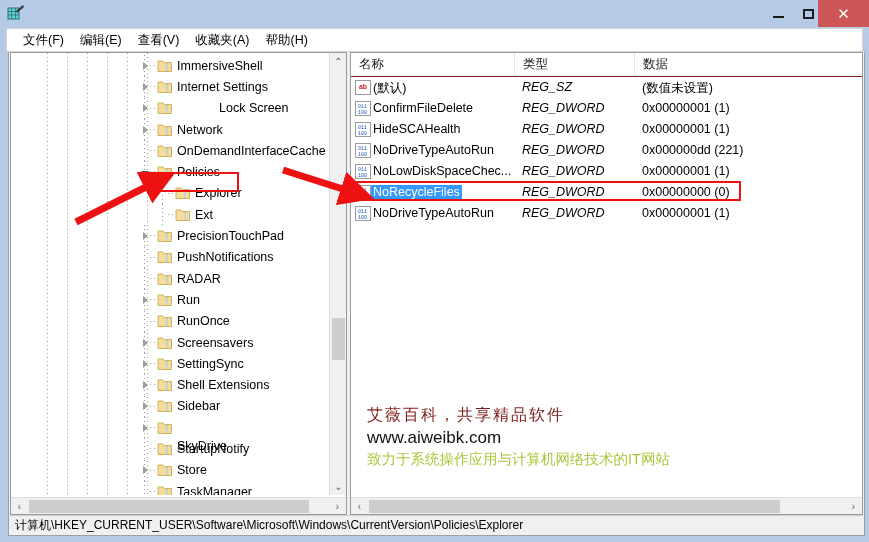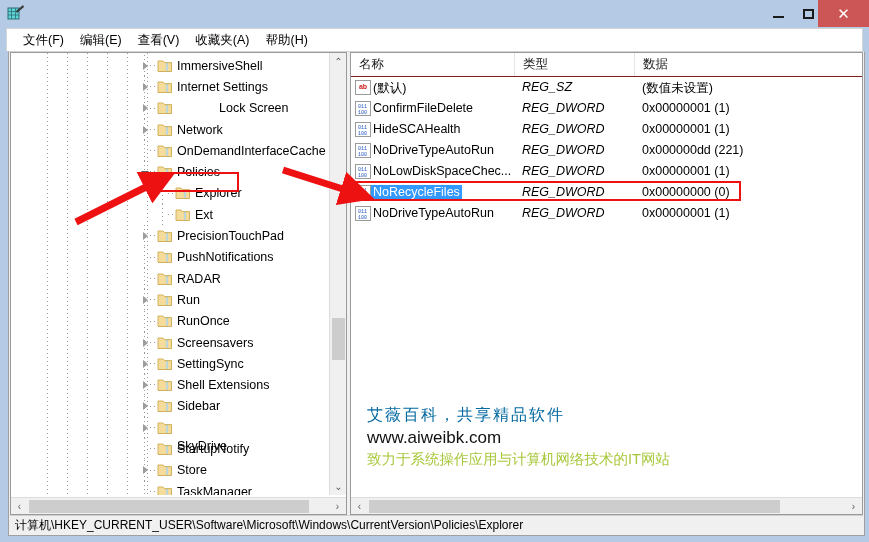--- a/index.html
+++ b/index.html
@@ -238,21 +238,21 @@
     width: 511px; height: 17px;
     background: #f0f0f0;
     border-top: 1px solid #dcdcdc;
     box-sizing: border-box;
   }
 
   
   .watermark { position: absolute; left: 16px; top: 352px; }
   .wm1 {
     font-family: "DejaVu Serif", serif;
-    font-size: 16px; color: #0369a1; letter-spacing: 2px;
+    font-size: 16px; color: #7f1d1d; letter-spacing: 2px;
     white-space: nowrap;
   }
   .wm2 {
     font-size: 17px; color: #111111; margin-top: 2px;
     white-space: nowrap;
   }
   .wm3 {
     font-size: 14.5px; color: #a8c83c; margin-top: 2px;
     white-space: nowrap;
   }

